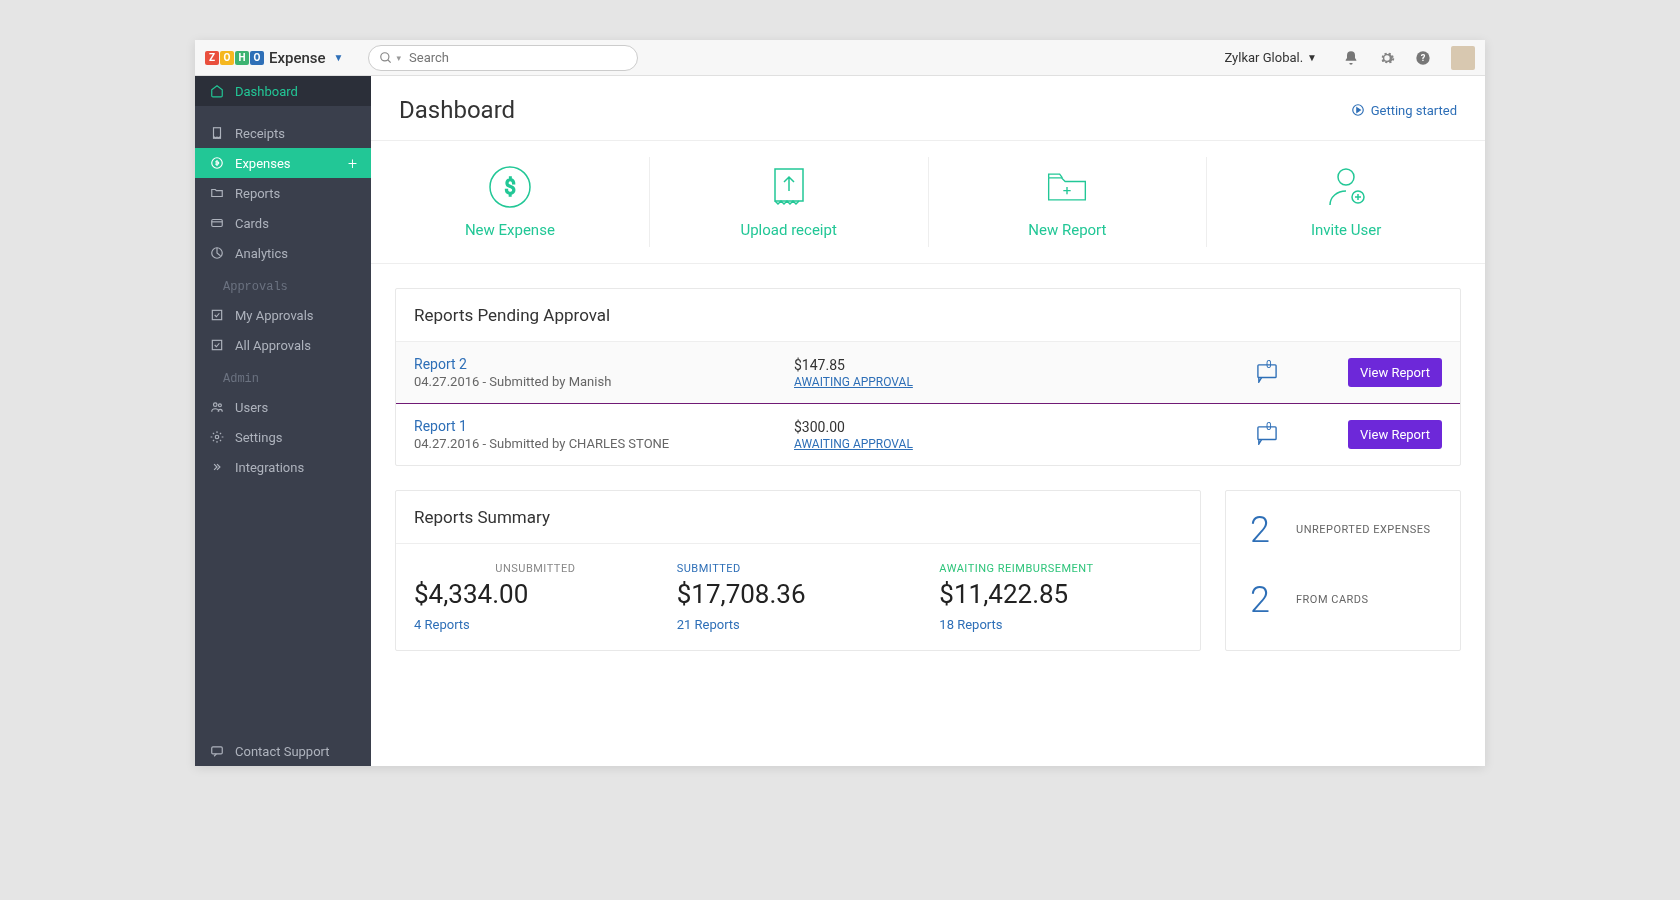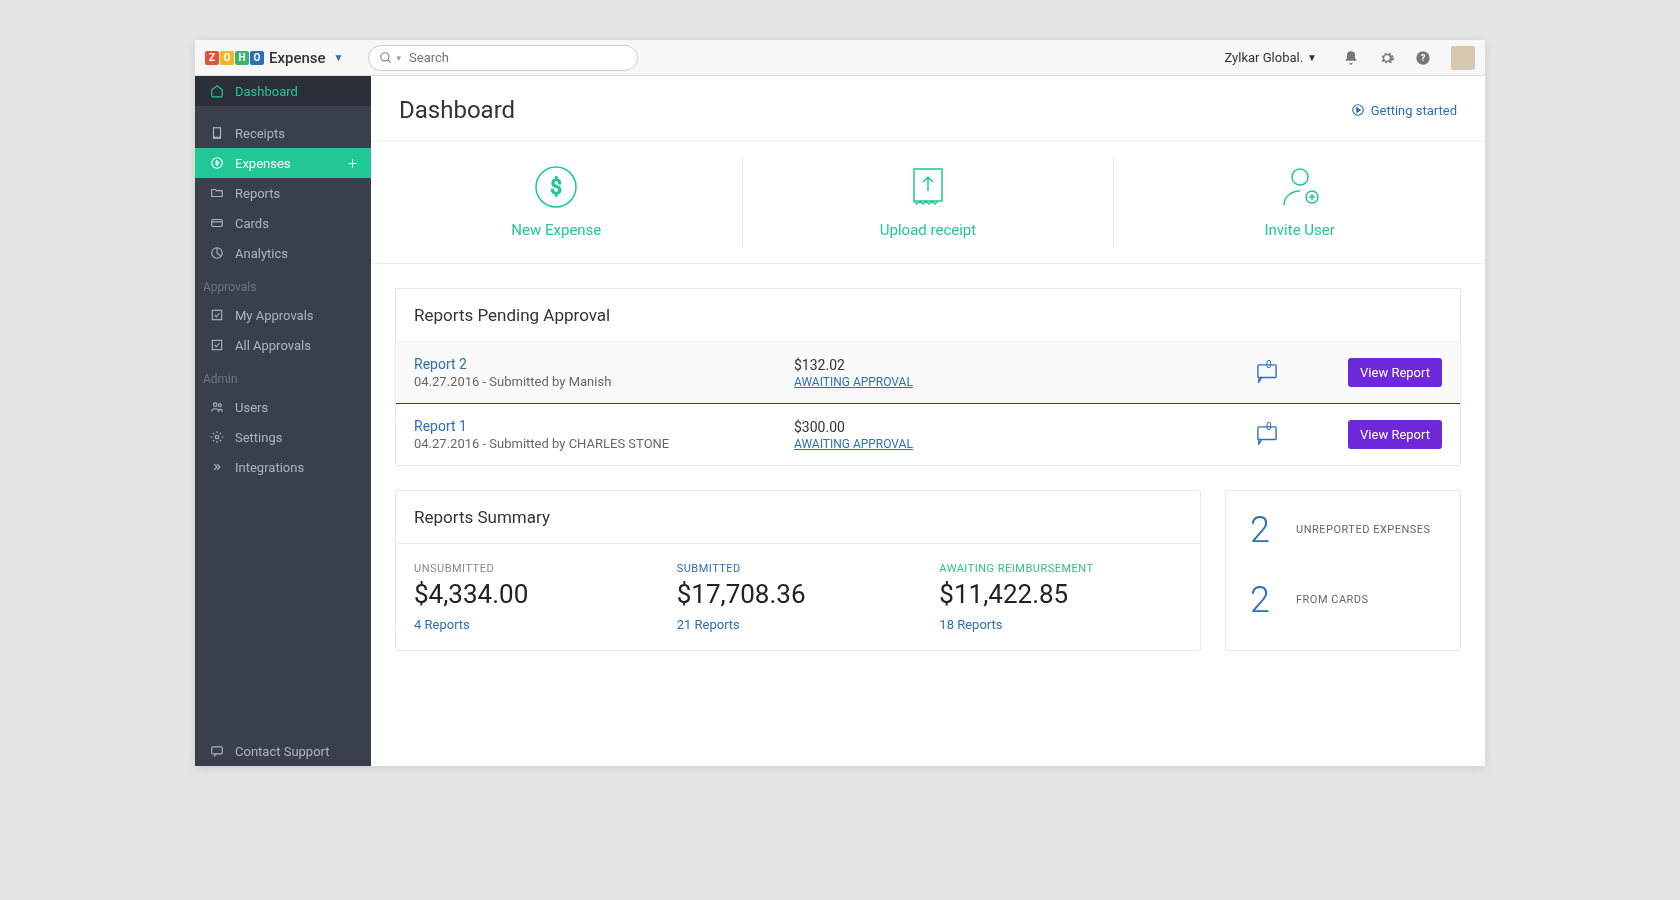--- a/index.html
+++ b/index.html
@@ -25,21 +25,21 @@
 .topbar-icon { color: #777; margin: 0 8px; cursor: pointer; display: inline-flex; align-items: center; justify-content: center; width: 20px; height: 20px; }
 .avatar { width: 24px; height: 24px; background: #d8c8b0; margin-left: 10px; border-radius: 2px; }
 .body-area { display: flex; height: 690px; }
 .sidebar { width: 176px; background: #3a3f4c; color: #aeb3bd; display: flex; flex-direction: column; font-size: 13px; }
 .sidebar-item { height: 30px; display: flex; align-items: center; padding: 0 14px; cursor: pointer; position: relative; }
 .sidebar-item.dashboard { background: #2b2f39; color: #22c796; }
 .sidebar-item.active { background: #22c796; color: #fff; }
 .sidebar-item .s-icon { width: 16px; margin-right: 10px; display: inline-flex; align-items: center; justify-content: center; }
 .sidebar-item .s-label { flex: 1; }
 .sidebar-item .s-plus { font-size: 16px; font-weight: 300; }
-.sidebar-section { padding: 12px 8px 6px; font-size: 12px; color: #6b7280; }
+.sidebar-section { padding: 12px 28px 6px; font-size: 12px; color: #6b7280; font-family: Liberation Mono, monospace; }
 .sidebar-spacer { flex: 1; }
 .main { flex: 1; background: #fff; overflow-y: auto; position: relative; }
 .main::-webkit-scrollbar { width: 8px; }
 .main::-webkit-scrollbar-thumb { background: #c0c0c0; border-radius: 4px; }
 .page-header { display: flex; align-items: center; justify-content: space-between; padding: 20px 28px 16px; }
 .page-title { font-size: 24px; font-weight: 400; color: #333; }
 .getting-started { color: #2e6fb7; font-size: 13px; display: flex; align-items: center; gap: 6px; cursor: pointer; }
 .quick-actions { display: flex; border-top: 1px solid #eee; border-bottom: 1px solid #eee; padding: 16px 0; }
 .qa-item { flex: 1; display: flex; flex-direction: column; align-items: center; justify-content: center; gap: 12px; cursor: pointer; border-right: 1px solid #eee; padding: 8px 0; }
 .qa-item:last-child { border-right: none; }
@@ -59,21 +59,21 @@
 .pr-col3 { flex: 1; display: flex; justify-content: flex-end; align-items: center; gap: 70px; }
 .comment-badge { position: relative; color: #2e6fb7; }
 .comment-count { position: absolute; top: -4px; left: 10px; font-size: 10px; }
 .view-btn { background: #6d28d9; color: #fff; border: none; padding: 7px 12px; border-radius: 3px; font-size: 13px; cursor: pointer; }
 .summary-row { display: flex; gap: 24px; margin: 24px; }
 .summary-main { flex: 1; border: 1px solid #e8e8e8; border-radius: 2px; padding: 0; }
 .summary-title { font-size: 17px; color: #333; padding: 16px 18px; border-bottom: 1px solid #eee; }
 .summary-cols { display: flex; padding: 18px; gap: 20px; }
 .sc { flex: 1; }
 .sc-label { font-size: 11px; letter-spacing: 0.5px; text-transform: uppercase; margin-bottom: 4px; }
-.sc-label.gray { color: #888; }
+.sc-label.gray { color: #888; text-align: center; }
 .sc-label.blue { color: #2e6fb7; }
 .sc-label.green { color: #2ec47a; }
 .sc-amount { font-size: 26px; color: #222; font-weight: 400; margin-bottom: 8px; }
 .sc-link { color: #2e6fb7; font-size: 13px; }
 .summary-side { width: 236px; border: 1px solid #e8e8e8; border-radius: 2px; padding: 18px; display: flex; flex-direction: column; gap: 28px; }
 .ss-row { display: flex; align-items: center; gap: 20px; }
 .ss-num { font-size: 36px; color: #2e6fb7; font-weight: 300; width: 32px; text-align: center; }
 .ss-label { font-size: 11px; color: #666; letter-spacing: 0.5px; line-height: 1.4; }
 .recent-block { margin: 24px; border: 1px solid #e8e8e8; border-radius: 2px; }
 svg { display: block; }
@@ -274,41 +274,51 @@
             <svg width="40" height="44" viewBox="0 0 40 44" fill="none" stroke="#22c796" stroke-width="1.5">
                 <rect x="6" y="4" width="28" height="32"></rect>
                 <path d="M6 36l3 3 3-3 3 3 3-3 3 3 3-3 3 3 3-3"></path>
                 <path d="M20 26V12M15 17l5-5 5 5"></path>
               </svg>
           </span>
           <span class="qa-label">Upload receipt</span>
         </div>
         <div class="qa-item">
           <span class="qa-icon">
+            <svg width="48" height="40" viewBox="0 0 48 40" fill="none" stroke="#22c796" stroke-width="1.5">
+                <path d="M4 10h14l4 4h22v20H4z"></path>
+                <path d="M4 10V6h12l3 4"></path>
+                <path d="M24 20v8M20 24h8"></path>
+              </svg>
+          </span>
+          <span class="qa-label">New Report</span>
+        </div>
+        <div class="qa-item">
+          <span class="qa-icon">
             <svg width="44" height="44" viewBox="0 0 44 44" fill="none" stroke="#22c796" stroke-width="1.5">
                 <circle cx="22" cy="12" r="8"></circle>
                 <path d="M6 40c0-8 7-14 16-14"></path>
                 <circle cx="34" cy="32" r="6"></circle>
                 <path d="M34 29v6M31 32h6"></path>
               </svg>
           </span>
           <span class="qa-label">Invite User</span>
         </div>
       </div>
 
       <div class="content-block">
         <div class="block-title">Reports Pending Approval</div>
         <div id="pending-rows">
             <div class="pending-row">
     <div class="pr-col1">
       <div class="pr-name">Report 2</div>
       <div class="pr-meta">04.27.2016 - Submitted by Manish</div>
     </div>
     <div class="pr-col2">
-      <div class="pr-amount">$132.02</div>
+      <div class="pr-amount">$147.85</div>
       <div class="pr-status">AWAITING APPROVAL</div>
     </div>
     <div class="pr-col3">
       <span class="comment-badge">
         <svg width="22" height="20" viewBox="0 0 24 22" fill="none" stroke="#2e6fb7" stroke-width="1.5">
                     <rect x="2" y="2" width="20" height="14" rx="1"></rect>
                     <path d="M6 16l-3 5v-5"></path>
                   </svg>
         <span class="comment-count">0</span>
       </span>

